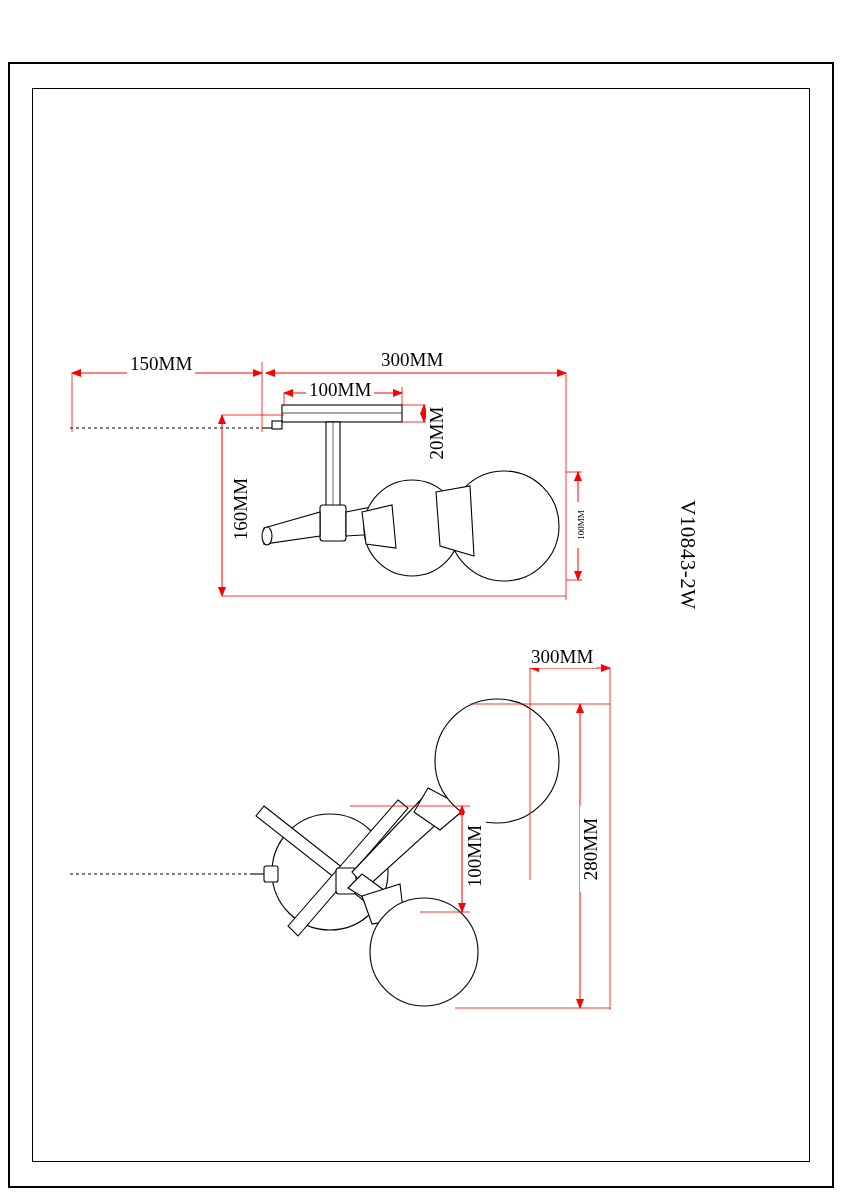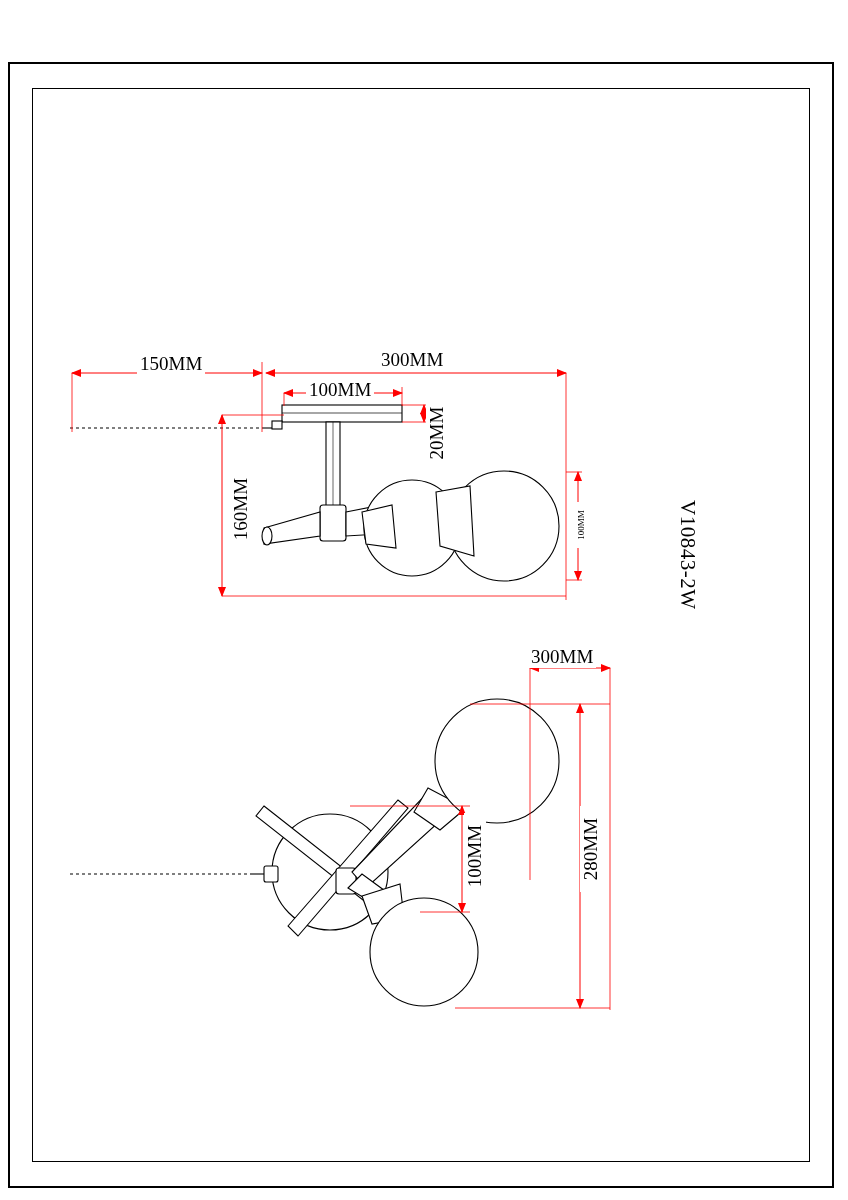--- a/index.html
+++ b/index.html
@@ -188,21 +188,21 @@
       <line x1="580" y1="704" x2="580" y2="1008" marker-start="url(#arrL)" marker-end="url(#arrR)"></line>
       <line x1="470" y1="704" x2="610" y2="704" stroke-width="0.8"></line>
       <line x1="455" y1="1008" x2="610" y2="1008" stroke-width="0.8"></line>
 
       <line x1="462" y1="806" x2="462" y2="912" marker-start="url(#arrL)" marker-end="url(#arrR)"></line>
       <line x1="350" y1="806" x2="470" y2="806" stroke-width="0.8"></line>
       <line x1="420" y1="912" x2="470" y2="912" stroke-width="0.8"></line>
     </g>
   </svg>
 
-  <div class="dimtext" style="left:137px; top:353px;">150MM</div>
+  <div class="dimtext" style="left:127px; top:353px;">150MM</div>
   <div class="dimtext" style="left:378px; top:349px;">300MM</div>
   <div class="dimtext" style="left:306px; top:379px;">100MM</div>
   <div class="dimtext vert" style="left:404px; top:422px; width:60px; text-align:center;">20MM</div>
   <div class="dimtext vert" style="left:198px; top:498px; width:80px; text-align:center;">160MM</div>
   <div class="dimtext vert tiny" style="left:558px; top:520px; width:40px; text-align:center;">100MM</div>
 
   <div class="dimtext" style="left:528px; top:646px;">300MM</div>
   <div class="dimtext vert" style="left:548px; top:838px; width:80px; text-align:center;">280MM</div>
   <div class="dimtext vert" style="left:432px; top:845px; width:80px; text-align:center;">100MM</div>
 

